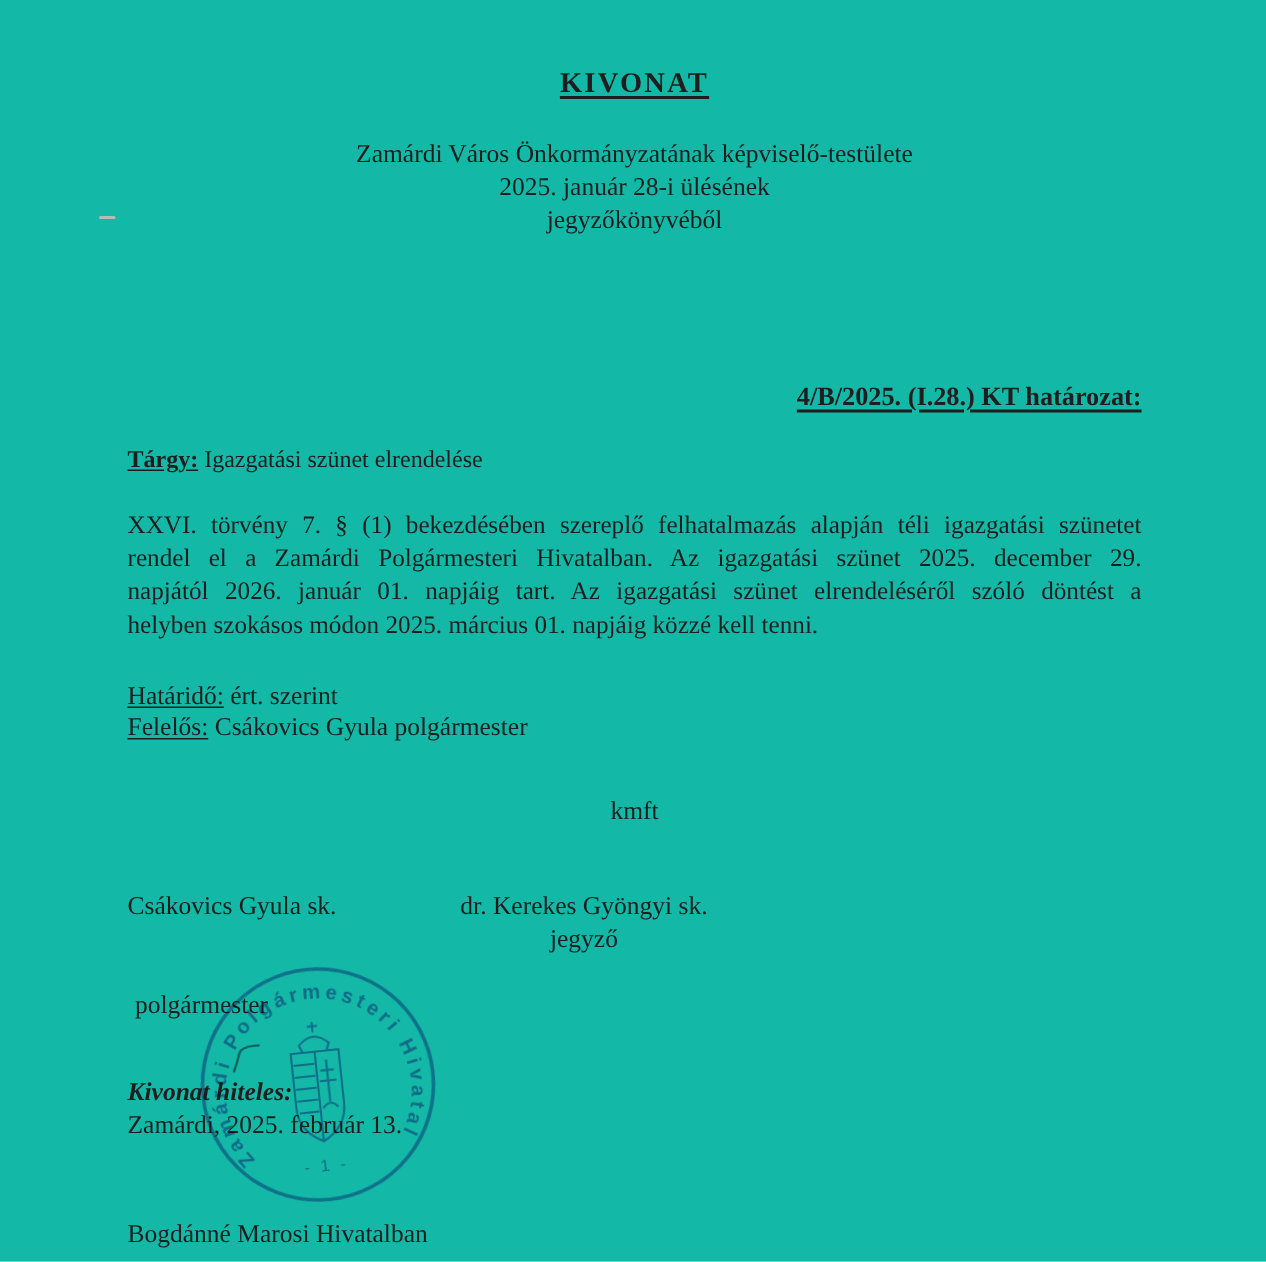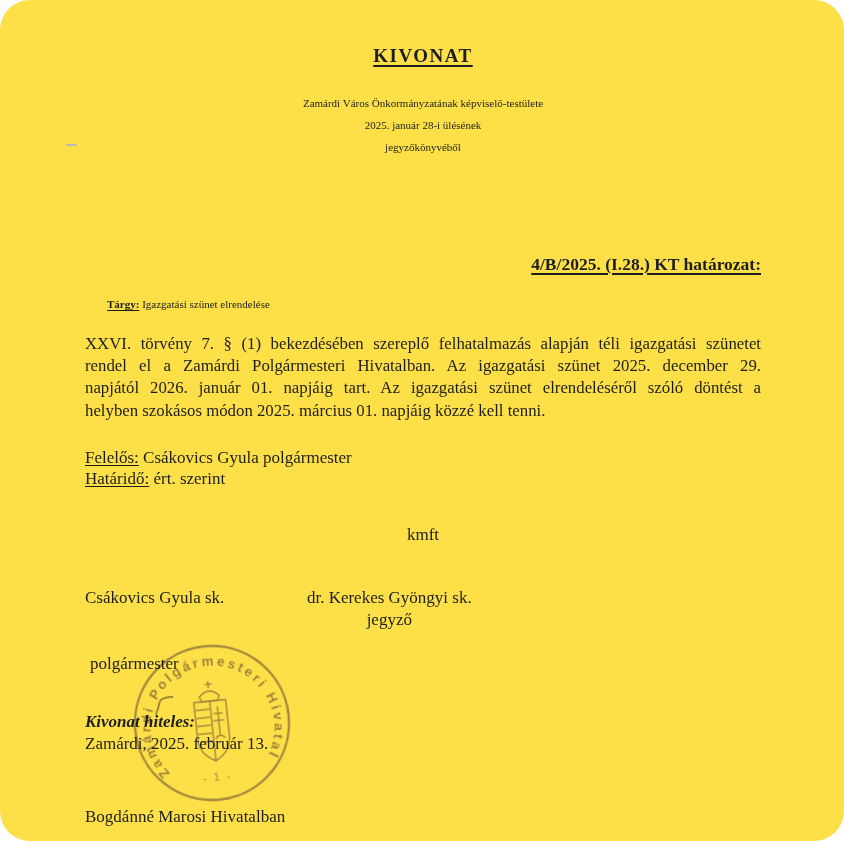--- a/index.html
+++ b/index.html
@@ -1,58 +1,57 @@
 <!DOCTYPE html>
 <html><head>
 <meta charset="utf-8">
 <style>
   html,body { margin:0; padding:0; }
   .page {
     position: relative;
     width: 844px;
     height: 841px;
-    background: #fde047;
+    background: #14b8a6;
     font-family: "Liberation Serif", serif;
     color: #1e1e1e;
     overflow: hidden;
     box-sizing: border-box;
-    border-radius: 30px;
   }
   .content {
     position: absolute;
     left: 85px;
     right: 83px;
     top: 0;
   }
   .title-block { text-align: center; padding-top: 45px; }
   .doc-title {
     display: inline-block;
     font-size: 19px;
     font-weight: bold;
     letter-spacing: 1.5px;
     text-decoration: underline;
     text-underline-offset: 3px;
     text-decoration-thickness: 2px;
   }
   .subtitle-block {
     text-align: center;
     margin-top: 25px;
-    font-size: 11px;
+    font-size: 17px;
     line-height: 22px;
   }
   .heading-block { text-align: right; margin-top: 96px; }
   .resolution-heading {
     display: inline-block;
     font-size: 17.5px;
     font-weight: bold;
     text-decoration: underline;
     text-underline-offset: 3px;
     text-decoration-thickness: 1.8px;
   }
-  .subject-line { margin-top: 23px; font-size: 11px; margin-left: 22px; }
+  .subject-line { margin-top: 23px; font-size: 16px; }
   .label-bold-u {
     font-weight: bold;
     text-decoration: underline;
     text-underline-offset: 2px;
   }
   .label-u { text-decoration: underline; text-underline-offset: 2px; }
   .body-block { margin-top: 23px; font-size: 16.8px; line-height: 22.2px; }
   .jline { text-align: justify; text-align-last: justify; }
   .jline-last { text-align: left; }
   .meta-block { margin-top: 25px; font-size: 17px; line-height: 21.5px; }
@@ -130,26 +129,26 @@
 
     <div class="body-block">
       <div class="jline">XXVI. törvény 7. § (1) bekezdésében szereplő felhatalmazás alapján téli igazgatási szünetet</div>
       <div class="jline">rendel el a Zamárdi Polgármesteri Hivatalban. Az igazgatási szünet 2025. december 29.</div>
       <div class="jline">napjától 2026. január 01. napjáig tart. Az igazgatási szünet elrendeléséről szóló döntést a</div>
       <div class="jline-last">helyben szokásos módon 2025. március 01. napjáig közzé kell tenni.</div>
     </div>
 
     <div class="meta-block">
       <div>
+        <span class="label-u">Határidő:</span>
+        <span>ért. szerint</span>
+      </div>
+      <div>
         <span class="label-u">Felelős:</span>
         <span>Csákovics Gyula polgármester</span>
-      </div>
-      <div>
-        <span class="label-u">Határidő:</span>
-        <span>ért. szerint</span>
       </div>
     </div>
 
     <div class="kmft-line">kmft</div>
 
     <div class="sig-row">
       <div class="sig-left">
         <div>Csákovics Gyula sk.</div>
         <div class="sig-title">polgármester</div>
       </div>

